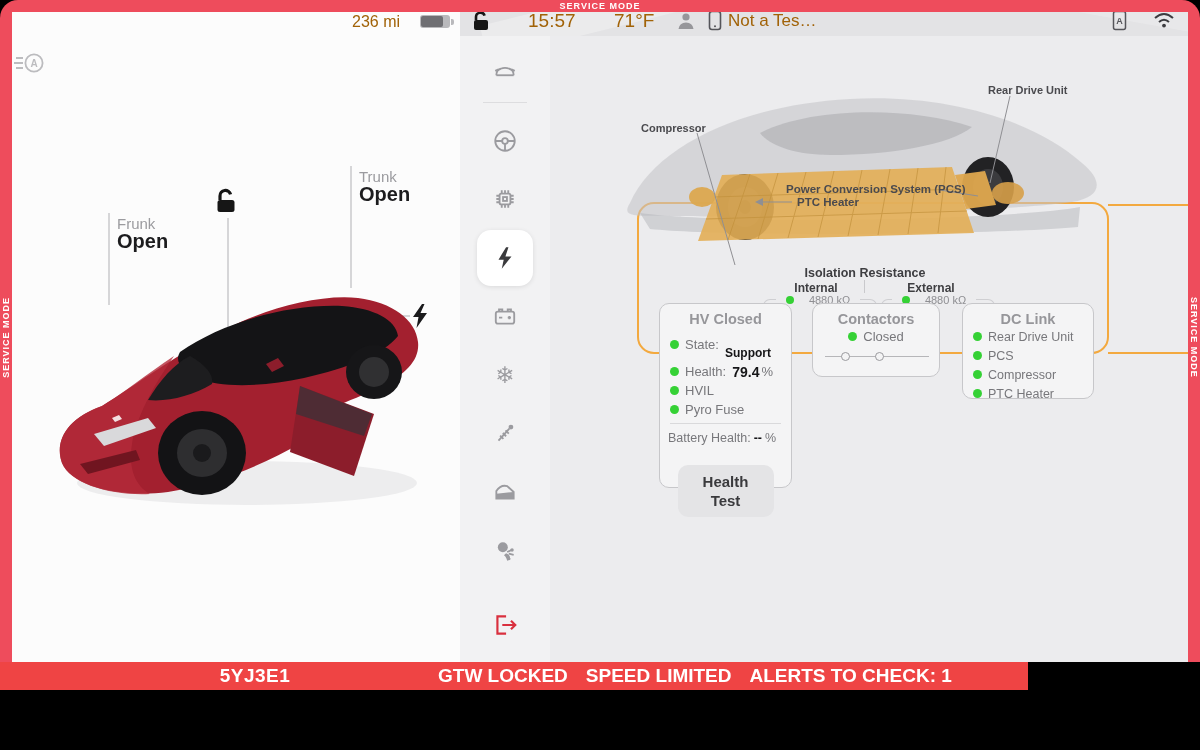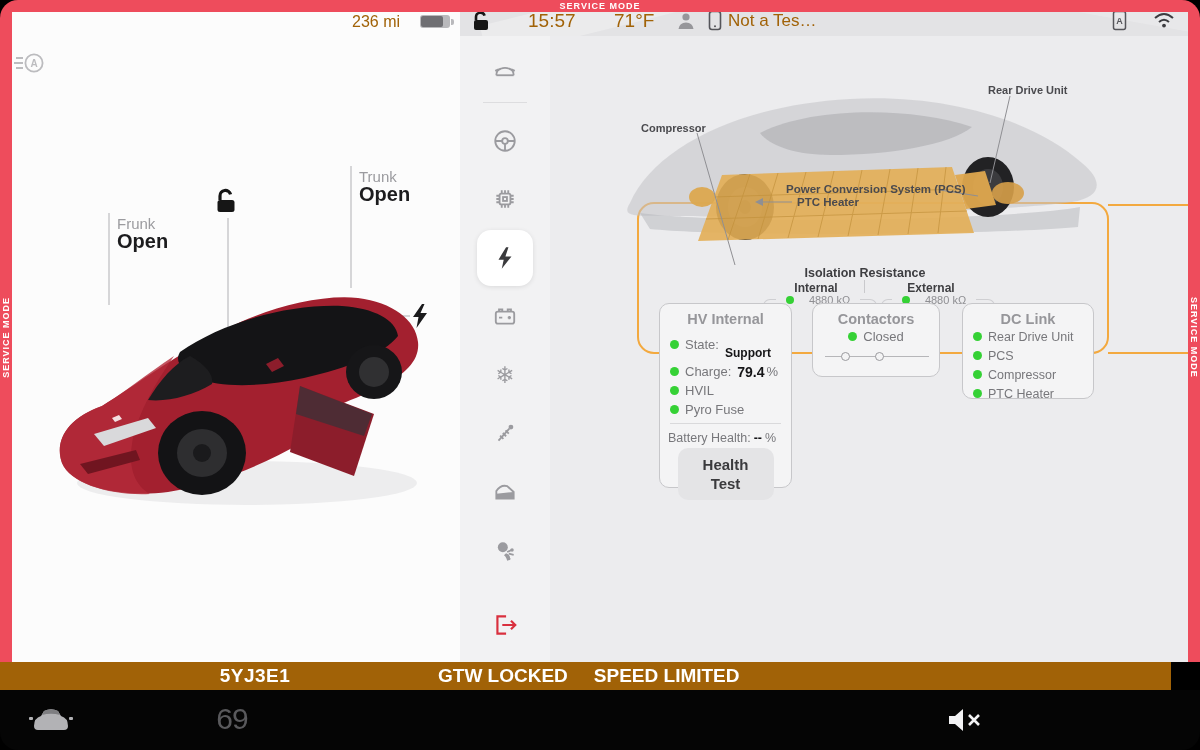--- a/index.html
+++ b/index.html
@@ -13,44 +13,44 @@
   .status-shade{left:460px;top:12px;width:728px;height:24px;background:#e3e3e5;overflow:hidden;}
   .status-shade::before{content:"";position:absolute;left:20px;top:-18px;width:260px;height:34px;background:#ececee;transform:rotate(-14deg);opacity:.8;}
   .status-shade::after{content:"";position:absolute;left:600px;top:-14px;width:220px;height:30px;background:#ececee;transform:rotate(10deg);opacity:.55;}
   
   .strip-top{left:0;top:0;width:1200px;height:12px;background:#ee4c5c;color:#fff;display:flex;align-items:center;justify-content:center;font-size:9px;font-weight:700;letter-spacing:1px;}
   .strip-left,.strip-right{top:12px;width:12px;height:650px;background:#ee4c5c;color:#fff;display:flex;align-items:center;justify-content:center;font-size:9px;font-weight:700;letter-spacing:1px;}
   .strip-left{left:0;}
   .strip-right{left:1188px;}
   .strip-left span{writing-mode:vertical-rl;transform:rotate(180deg);}
   .strip-right span{writing-mode:vertical-rl;}
-  .alert-bar{left:0;top:662px;width:1171px;height:28px;background:#a16207;color:#fff;}
+  .alert-bar{left:0;top:662px;width:1028px;height:28px;background:#ef4444;color:#fff;}
   .alert-bar .vin{position:absolute;left:180px;top:0;width:150px;height:28px;display:flex;align-items:center;justify-content:center;font-size:19px;font-weight:700;letter-spacing:.5px;}
-  .alert-bar .alerts{position:absolute;left:438px;top:0;height:28px;display:flex;align-items:center;gap:26px;font-size:19px;font-weight:700;letter-spacing:0;}
+  .alert-bar .alerts{position:absolute;left:438px;top:0;height:28px;display:flex;align-items:center;gap:18px;font-size:19px;font-weight:700;letter-spacing:0;}
   
   .taskbar{left:0;top:690px;width:1200px;height:60px;background:#050505;}
   
   .stat-text{color:#a16207;font-weight:500;}
   
   .hint-label .t1{color:#9b9b9f;font-size:15px;line-height:17px;}
   .hint-label .t2{color:#1c1c1e;font-size:20px;font-weight:700;line-height:18px;}
   .vline{background:#d6d6d8;width:1.5px;}
   
   .side-ic{position:absolute;left:492px;width:26px;height:26px;display:flex;align-items:center;justify-content:center;}
   .sel-tile{left:477px;top:230px;width:56px;height:56px;background:#fff;border-radius:14px;box-shadow:0 1px 5px rgba(0,0,0,.10);}
   
   .diag-lbl{color:#4a4a4e;font-weight:600;font-size:11px;white-space:nowrap;}
   
   .card{position:absolute;background:#f4f4f5;border:1px solid #c7c7ca;border-radius:10px;box-sizing:border-box;}
   .card-title{text-align:center;color:#96969a;font-size:14.5px;font-weight:600;padding-top:7px;}
   .crow{display:flex;align-items:center;gap:6px;font-size:13px;color:#77777b;padding:1.5px 0 1.5px 10px;line-height:16px;white-space:nowrap;}
   .dot{width:9px;height:9px;border-radius:50%;background:#35d135;flex:none;}
   .bval{color:#151517;font-weight:700;}
   .hr{height:1px;background:#d9d9db;margin:4px 10px;}
-  .btn-health{margin:1px auto 0;width:96px;height:52px;background:#e4e4e6;border-radius:10px;display:flex;flex-direction:column;align-items:center;justify-content:center;color:#3a3a3d;font-size:15px;font-weight:600;line-height:19px;cursor:pointer;}
+  .btn-health{margin:18px auto 0;width:96px;height:52px;background:#e4e4e6;border-radius:10px;display:flex;flex-direction:column;align-items:center;justify-content:center;color:#3a3a3d;font-size:15px;font-weight:600;line-height:19px;cursor:pointer;}
   .iso-lbl{color:#3e3e41;font-size:12px;font-weight:600;text-align:center;}
   .iso-val{display:flex;align-items:center;justify-content:center;gap:15px;color:#8e8e92;font-size:11px;}
   .iso-val .dot{width:8px;height:8px;}
   .bracket{position:absolute;height:7px;border:1px solid #cfcfd2;border-bottom:none;border-radius:7px 7px 0 0;}
 </style>
 </head>
 <body>
 
 <div id="screen">
 
@@ -279,29 +279,29 @@
   <div class="abs iso-val" style="left:776px;top:294px;width:84px;background:#ececee;">
     <span class="dot"></span>
       <span>4880 kΩ</span>
   </div>
   <div class="abs iso-val" style="left:892px;top:294px;width:84px;background:#ececee;">
     <span class="dot"></span>
       <span>4880 kΩ</span>
   </div>
 
   <div class="card" style="left:659px;top:303px;width:133px;height:185px;">
-    <div class="card-title">HV Internal</div>
+    <div class="card-title">HV Closed</div>
     <div class="crow">
         <span class="dot"></span>
         <span>State:</span>
         <span class="bval" style="font-size:12px;margin-top:16px;">Support</span>
       </div>
     <div class="crow">
         <span class="dot"></span>
-        <span>Charge:</span>
+        <span>Health:</span>
         <span class="bval" style="font-size:14px;margin-right:-4px;">79.4</span>
         <span>%</span>
       </div>
     <div class="crow">
         <span class="dot"></span>
         <span>HVIL</span>
       </div>
     <div class="crow">
         <span class="dot"></span>
         <span>Pyro Fuse</span>
@@ -357,38 +357,18 @@
     </div>
   <div class="abs strip-right">
       <span>SERVICE MODE</span>
     </div>
 
   <div class="abs alert-bar">
     <div class="vin">5YJ3E1</div>
     <div class="alerts">
       <span>GTW LOCKED</span>
       <span>SPEED LIMITED</span>
-    </div>
-  </div>
-
-  <div class="abs taskbar">
-    <div style="position:absolute;left:28px;top:16px;">
-      <svg width="46" height="28" viewBox="0 0 46 28">
-          <path d="M6,20 Q6,12 13,10 L16,5 Q23,1.5 30,5 L33,10 Q40,12 40,20 Q40,24 36,24 L10,24 Q6,24 6,20 Z" fill="#b2b2b5"></path>
-          <path d="M16,5 Q23,1.5 30,5 L32,9 Q23,6.5 14,9 Z" fill="#7e7e81"></path>
-          <rect x="1" y="11" width="4" height="3" rx="1" fill="#b2b2b5"></rect>
-          <rect x="41" y="11" width="4" height="3" rx="1" fill="#b2b2b5"></rect>
-        </svg>
-    </div>
-
-    <div style="position:absolute;left:204px;top:702px;"></div>
-    <div style="position:absolute;left:204px;top:12px;width:56px;text-align:center;color:#59595c;font-size:30px;letter-spacing:-1px;">69</div>
-
-    <div style="position:absolute;left:945px;top:16px;">
-      <svg width="40" height="28" viewBox="0 0 40 28">
-          <polygon points="4,10 10,10 18,3 18,25 10,18 4,18" fill="#f2f2f4"></polygon>
-          <path d="M24,9 L34,19 M34,9 L24,19" stroke="#f2f2f4" stroke-width="2.6"></path>
-        </svg>
-    </div>
-
-  </div>
+      <span>ALERTS TO CHECK: 1</span>
+    </div>
+  </div>
+
 
 </div>
 
 </body></html>

